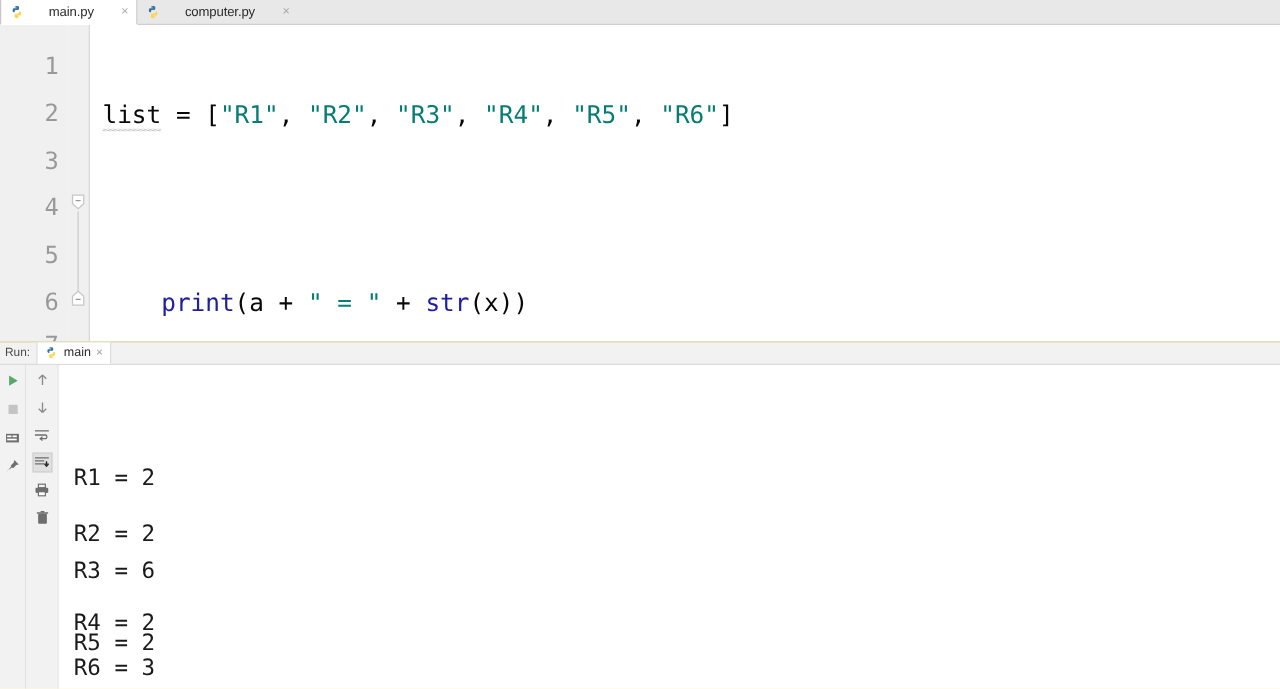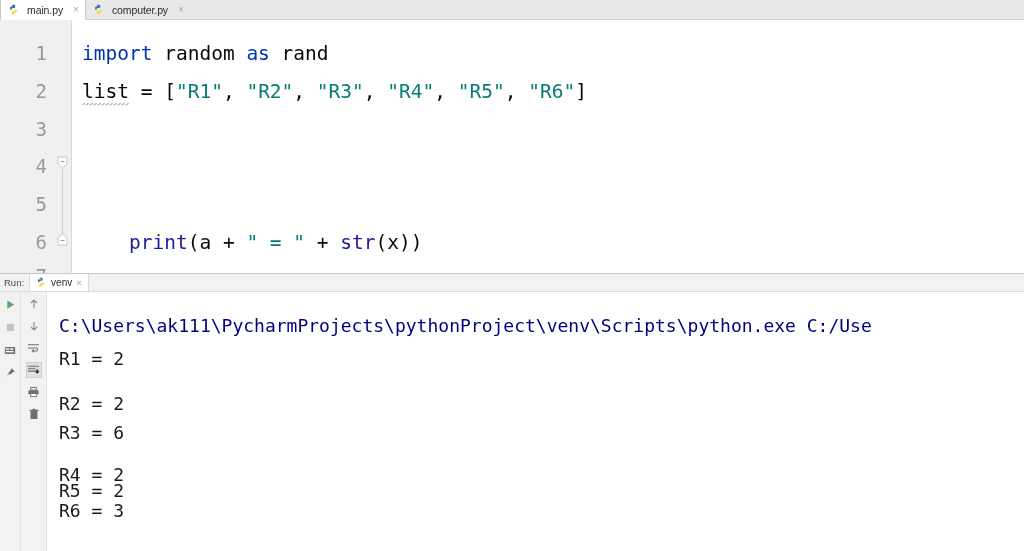--- a/index.html
+++ b/index.html
@@ -22,21 +22,21 @@
     background: #e8e8e8;
     display: flex;
     align-items: stretch;
     border-bottom: 1px solid #cfcfcf;
     flex: 0 0 auto;
     position: relative;
   }
   .tab {
     display: flex; align-items: center;
     padding: 0 6px 0 7px;
-    gap: 8px;
+    gap: 20px;
     font-size: 10.5px;
     color: #2b2b2b;
     position: relative;
     cursor: default;
   }
   .tab.active {
     background: #ffffff;
     border-left: 1px solid #c8c8c8;
     border-right: 1px solid #c8c8c8;
     margin-bottom: -1px;
@@ -189,21 +189,21 @@
     padding-left: 12px;
   }
   .conline {
     position: absolute; left: 12px;
     font-family: "DejaVu Sans Mono", monospace;
     font-size: 18px;
     line-height: 1;
     white-space: pre;
   }
   .conline.cmd { color: #000080; }
-  .conline.out { color: #1a1a1a; }
+  .conline.out { color: #1a1a1a; margin-top: 24px; }
 </style>
 </head>
 <body>
 
 <div id="app">
 
   <div class="tabbar">
     <div class="tab active">
       <span class="pyicon">
         <svg width="11" height="11" viewBox="0 0 16 16">
@@ -241,37 +241,36 @@
             <path d="M1 1 H10 V8 L5.5 12 L1 8 Z" fill="#fff" stroke="#c6c6c6" stroke-width="1"></path>
             <rect x="3.5" y="5" width="4" height="1" fill="#9a9a9a"></rect>
           </svg></div>
         <div class="fold-line" style="top: 149px; height: 70px;"></div>
         <div class="fold-close" style="top: 212px;"><svg width="11" height="13" viewBox="0 0 11 13">
             <path d="M5.5 1 L10 5 V12 H1 V5 Z" fill="#fff" stroke="#c6c6c6" stroke-width="1"></path>
             <rect x="3.5" y="7" width="4" height="1" fill="#9a9a9a"></rect>
           </svg></div>
       </div>
     <div class="codearea" id="codearea">
-        <div class="codeline" style="top: 24px;"><span class="kw">import</span><span class="plain"> random </span><span class="kw">as</span><span class="plain"> rand</span></div>
         <div class="codeline" style="top: 62px;"><span class="plain warnunder">list</span><span class="plain"> = [</span><span class="str">"R1"</span><span class="plain">, </span><span class="str">"R2"</span><span class="plain">, </span><span class="str">"R3"</span><span class="plain">, </span><span class="str">"R4"</span><span class="plain">, </span><span class="str">"R5"</span><span class="plain">, </span><span class="str">"R6"</span><span class="plain">]</span></div>
         <div class="codeline" style="top: 213px;"><span class="plain">    </span><span class="fn">print</span><span class="plain">(a + </span><span class="str">" = "</span><span class="plain"> + </span><span class="fn">str</span><span class="plain">(x))</span></div>
       </div>
   </div>
 
   <div class="runpanel">
     <div class="runheader">
       <span class="runlabel">Run:</span>
       <div class="runtab">
         <span class="pyicon">
           <svg width="10" height="10" viewBox="0 0 16 16">
             <path d="M7.7 1.2c-2.2 0-2.1 1-2.1 1v1.1h2.2v.5H4.7S3 3.6 3 6.1c0 2.5 1.5 2.4 1.5 2.4h1V7.3s-.1-1.5 1.4-1.5h2.2s1.4 0 1.4-1.4V2.6s.2-1.4-2.1-1.4h-.7zM6.5 2.1c.2 0 .4.2.4.4s-.2.4-.4.4-.4-.2-.4-.4.2-.4.4-.4z" fill="#3573a5"></path>
             <path d="M8.3 14.8c2.2 0 2.1-1 2.1-1v-1.1H8.2v-.5h3.1s1.7.2 1.7-2.3c0-2.5-1.5-2.4-1.5-2.4h-1v1.2s.1 1.5-1.4 1.5H6.9s-1.4 0-1.4 1.4v2.4s-.2 1.4 2.1 1.4h.7zm1.2-.9c-.2 0-.4-.2-.4-.4s.2-.4.4-.4.4.2.4.4-.2.4-.4.4z" fill="#ffd343"></path>
           </svg>
         </span>
-        <span>venv</span>
+        <span>main</span>
         <span class="tclose">×</span>
       </div>
     </div>
 
     <div class="runbody">
 
       <div class="toolcol">
         <div class="tbtn">
           <svg width="11" height="11" viewBox="0 0 12 12">
               <path d="M2.5 1.5 L10 6 L2.5 10.5 Z" fill="#59a869"></path>
@@ -330,21 +329,20 @@
         <div class="tbtn">
           <svg width="12" height="12" viewBox="0 0 12 12">
             <rect x="2.5" y="3" width="7" height="8" rx="0.8" fill="#6e6e6e"></rect>
             <rect x="1.5" y="1.8" width="9" height="1.2" fill="#6e6e6e"></rect>
             <rect x="4.5" y="0.8" width="3" height="1.2" fill="#6e6e6e"></rect>
           </svg>
         </div>
       </div>
 
       <div class="console" id="console">
-          <div class="conline cmd" style="top: 25px;">C:\Users\ak111\PycharmProjects\pythonProject\venv\Scripts\python.exe C:/Use</div>
           <div class="conline out" style="top: 58px;">R1 = 2</div>
           <div class="conline out" style="top: 103px;">R2 = 2</div>
           <div class="conline out" style="top: 132px;">R3 = 6</div>
           <div class="conline out" style="top: 174px;">R4 = 2</div>
           <div class="conline out" style="top: 190px;">R5 = 2</div>
           <div class="conline out" style="top: 210px;">R6 = 3</div>
         </div>
     </div>
   </div>
 </div>

